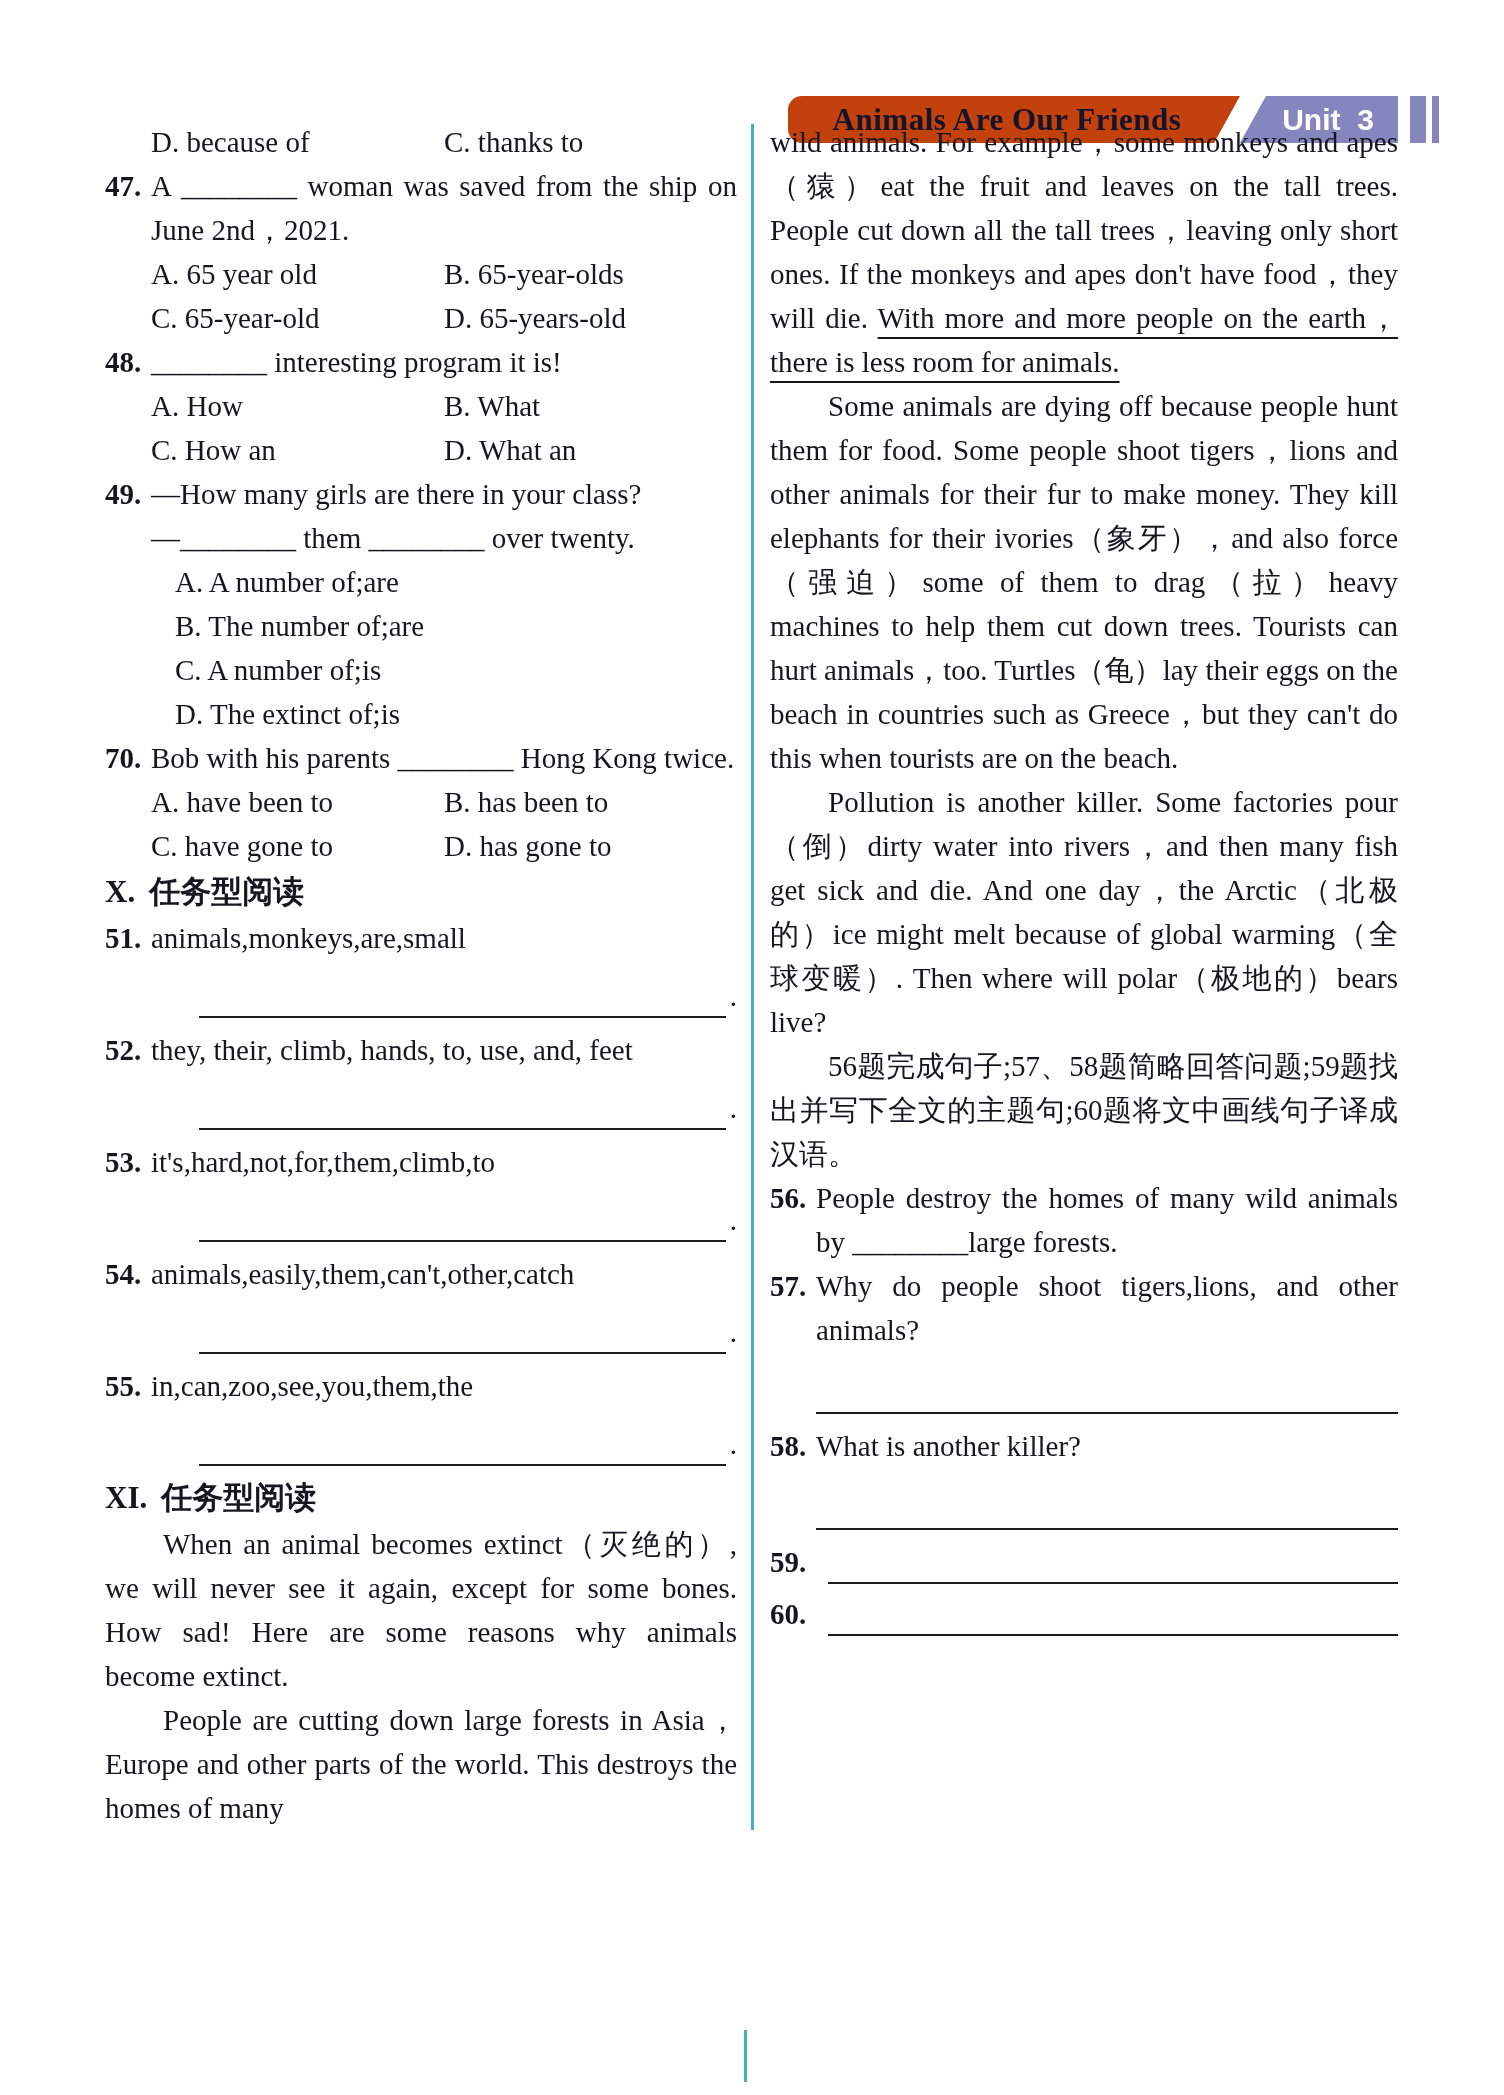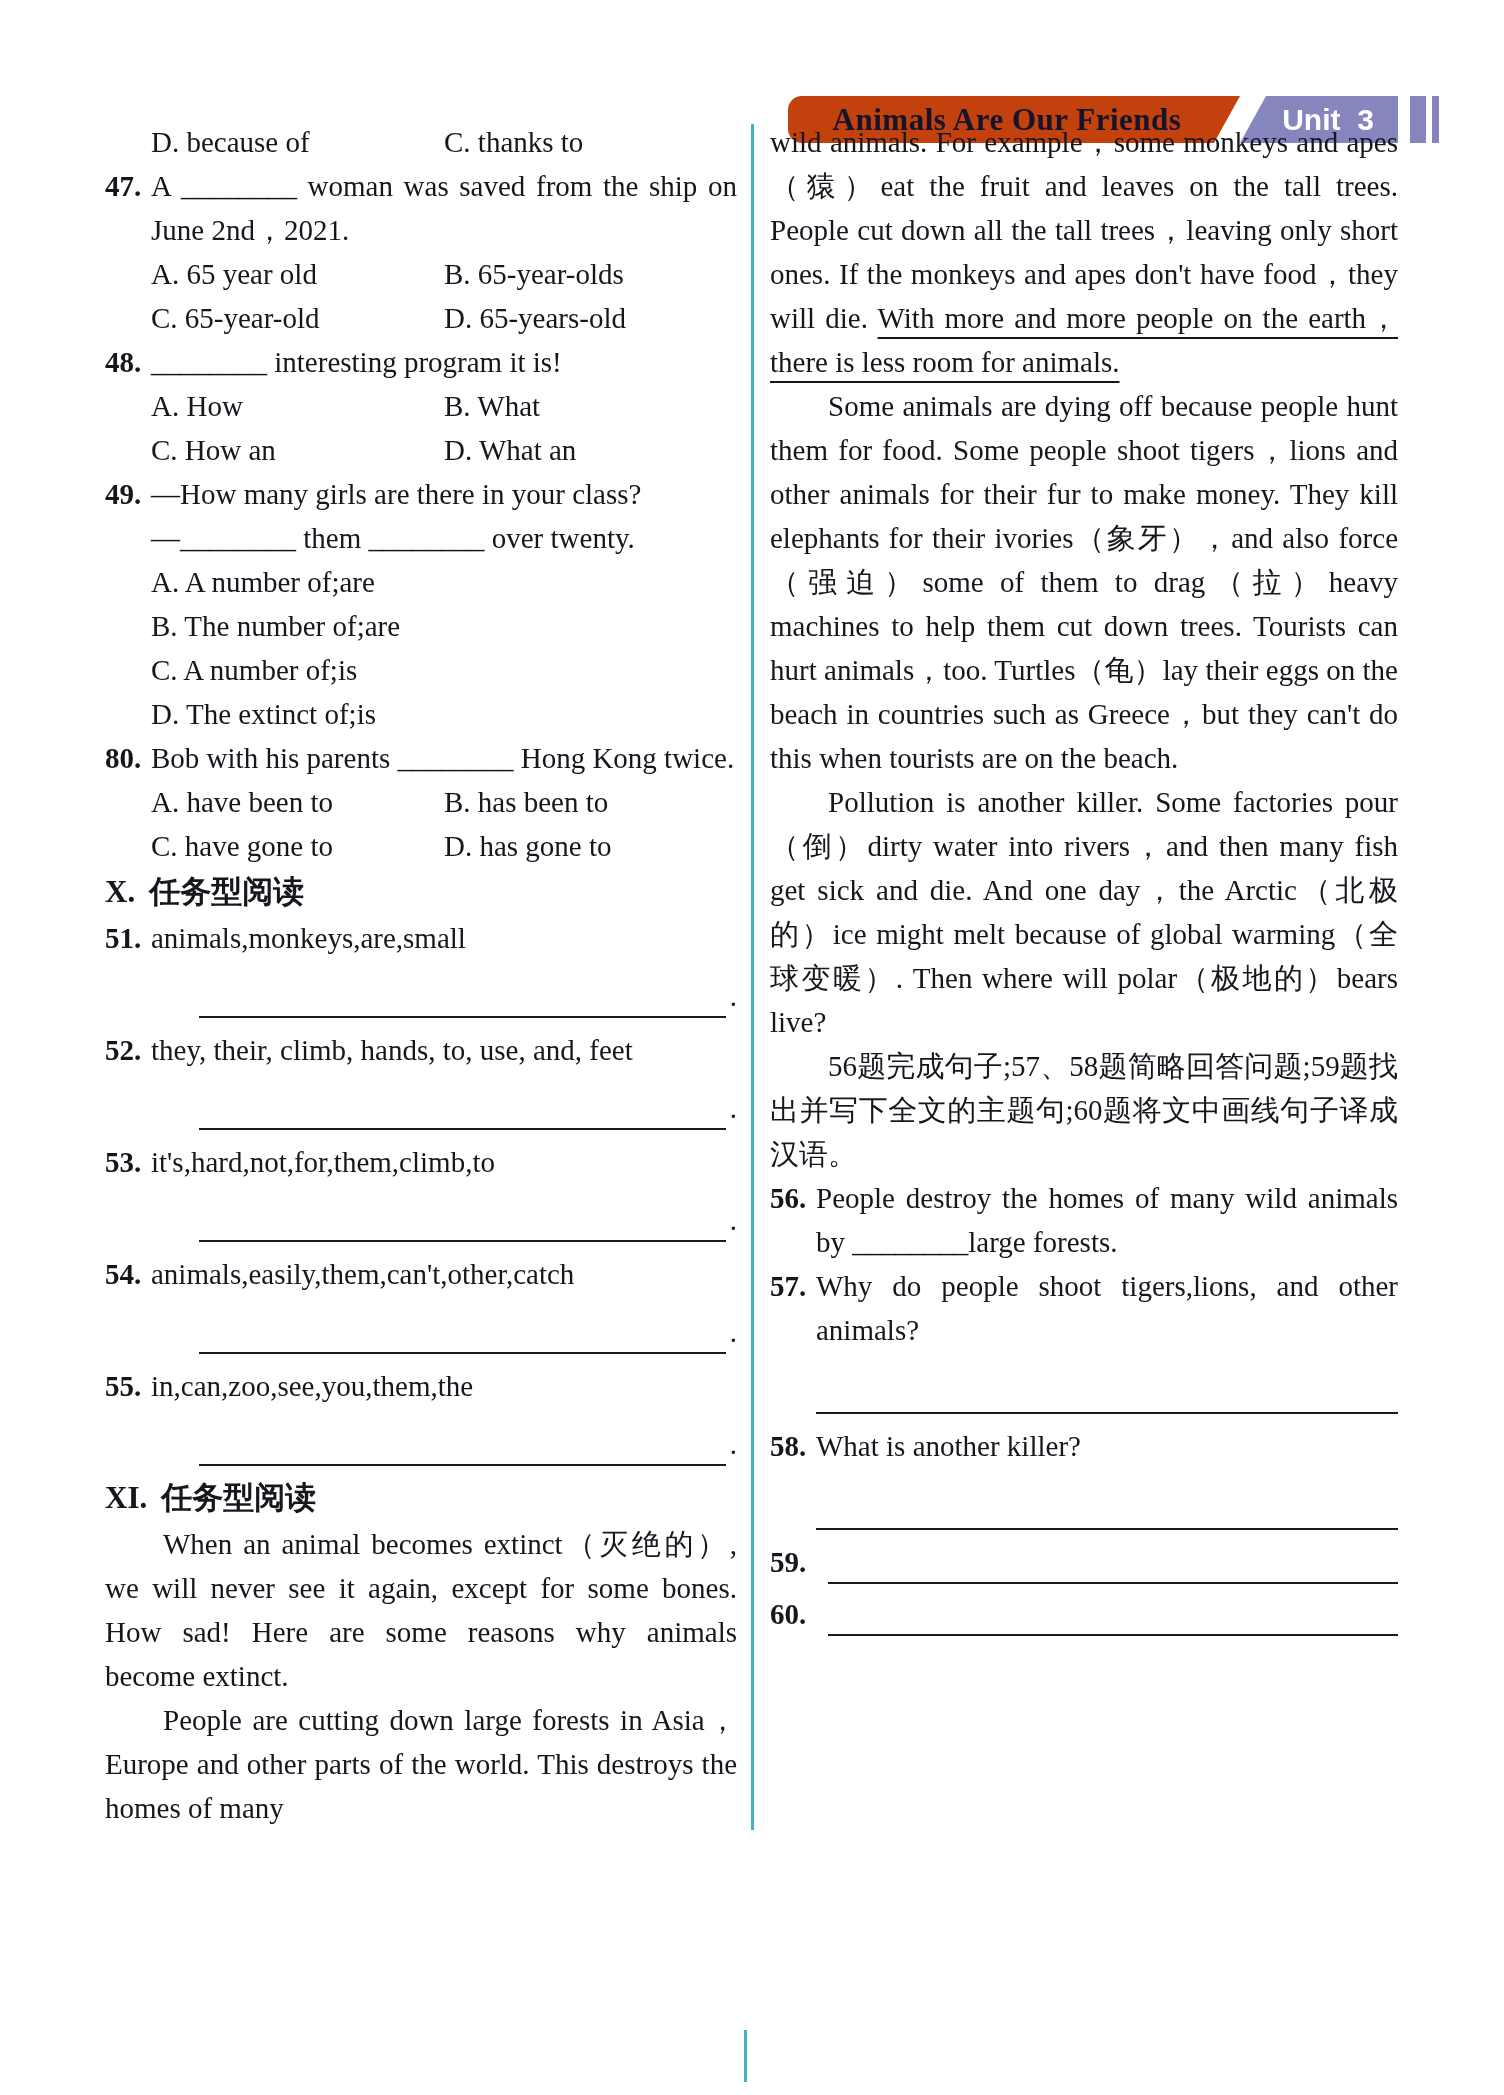--- a/index.html
+++ b/index.html
@@ -46,21 +46,21 @@
   .col-left  { width:632px; }
   .divider   { width:0; border-left:3px solid #43b1c3; margin:4px 16px 0 14px; }
   .col-right { width:628px; }
   .binding-mark { position:absolute; left:744px; top:2030px; width:3px; height:52px; background:#43b1c3; }
 
   
   .q { display:flex; }
   .qnum { width:46px; flex-shrink:0; font-weight:700; }
   .qbody { flex:1; text-align:justify; }
   .opts2 { margin-left:46px; display:grid; grid-template-columns:1fr 1fr; }
-  .opts1 { margin-left:46px; }
+  .opts1 { margin-left:70px; }
   .opt { text-align:left; }
 
   .sec { font-weight:700; font-size:31px; margin:2px 0; }
   .sec .roman { margin-right:14px; }
 
   .ansrow { margin-left:94px; display:flex; align-items:flex-end; height:42px; margin-top:16px; margin-bottom:10px; }
   .ansrow .rule { flex:1; border-bottom:2px solid #1c1c1c; height:100%; }
   .ansrow .dot { margin-left:4px; }
 
   .ansrow-r { margin-left:46px; display:flex; align-items:flex-end; height:40px; margin-top:22px; margin-bottom:10px; }
@@ -125,21 +125,21 @@
         </div>
       </div>
       <div class="opts1">
         <div class="opt">A. A number of;are</div>
         <div class="opt">B. The number of;are</div>
         <div class="opt">C. A number of;is</div>
         <div class="opt">D. The extinct of;is</div>
       </div>
 
       <div class="q">
-        <span class="qnum">80.</span>
+        <span class="qnum">70.</span>
         <div class="qbody">Bob with his parents ________ Hong Kong twice.</div>
       </div>
       <div class="opts2">
         <div class="opt">A. have been to</div>
         <div class="opt">B. has been to</div>
         <div class="opt">C. have gone to</div>
         <div class="opt">D. has gone to</div>
       </div>
 
       <div class="sec">

